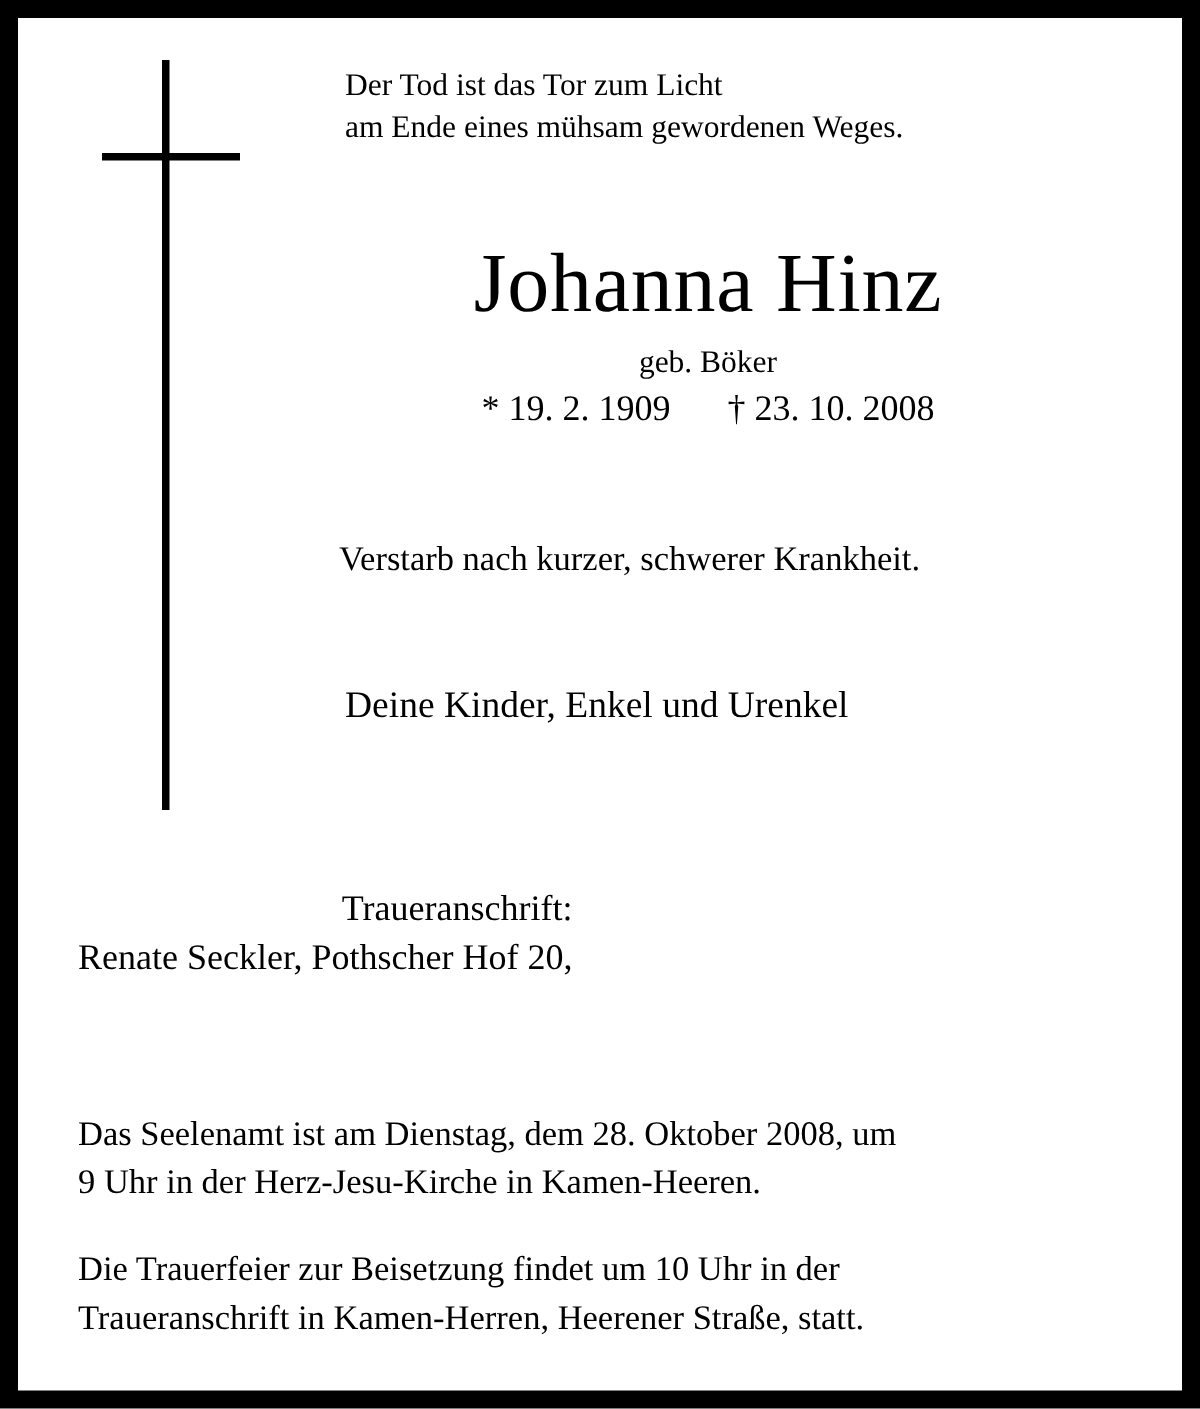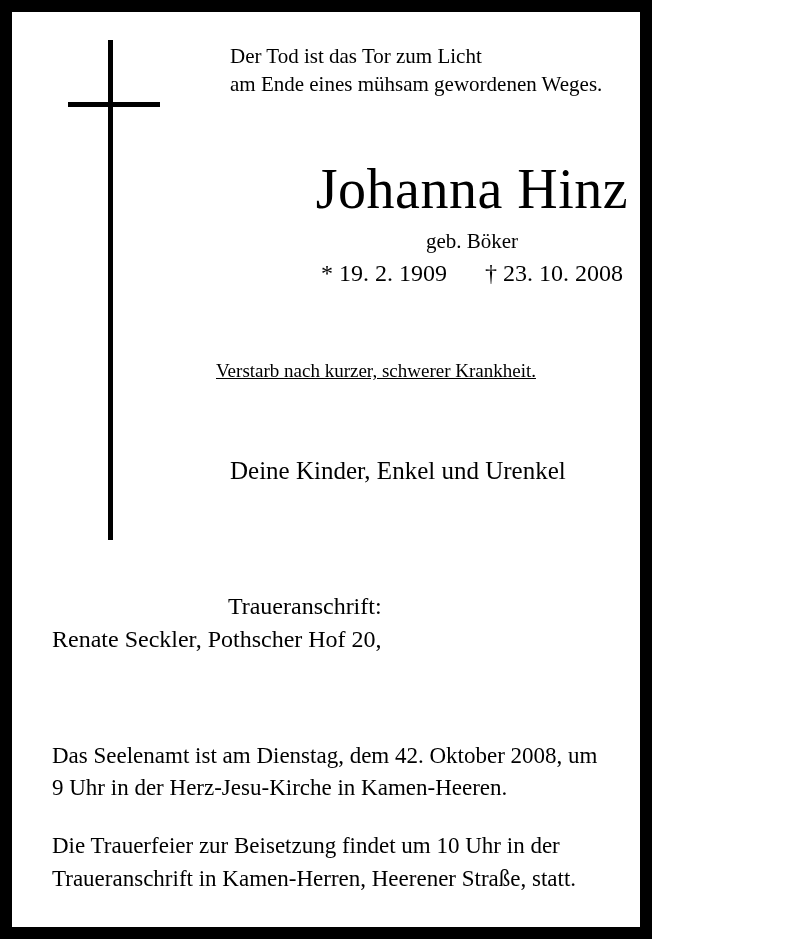--- a/index.html
+++ b/index.html
@@ -10,21 +10,21 @@
   body {
     width: 800px;
     height: 939px;
     font-family: "Liberation Serif", serif;
     color: #000000;
     overflow: hidden;
   }
   .obituary-card {
     position: relative;
     box-sizing: border-box;
-    width: 652px;
+    width: 800px;
     height: 939px;
     background: #000000;
     padding: 12px;
   }
   .obituary-inner {
     position: relative;
     box-sizing: border-box;
     width: 100%;
     height: 100%;
     background: #ffffff;
@@ -86,24 +86,23 @@
   }
   .dates {
     margin-top: 6px;
     font-size: 24px;
   }
   .dates .sep { display: inline-block; width: 26px; }
 
   
   .statement {
     position: absolute;
-    left: 204px;
+    left: 214px;
     top: 348px;
-    font-size: 19px;
-    text-decoration: underline;
+    font-size: 23px;
   }
   .mourning {
     position: absolute;
     left: 218px;
     top: 440px;
     font-size: 23px;
     line-height: 1.5;
   }
   .mourning .lead { font-size: 23px; }
   .mourning .family { font-size: 25px; }
@@ -162,21 +161,21 @@
       <div class="family">Deine Kinder, Enkel und Urenkel</div>
     </div>
 
     <div class="address">
       <div>Traueranschrift:</div>
       <div>Renate Seckler, Pothscher Hof 20,</div>
     </div>
 
     <div class="service">
       <div class="para">
-        <div>Das Seelenamt ist am Dienstag, dem 42. Oktober 2008, um</div>
+        <div>Das Seelenamt ist am Dienstag, dem 28. Oktober 2008, um</div>
         <div>9 Uhr in der Herz-Jesu-Kirche in Kamen-Heeren.</div>
       </div>
       <div class="para">
         <div>Die Trauerfeier zur Beisetzung findet um 10 Uhr in der</div>
         <div>Traueranschrift in Kamen-Herren, Heerener Straße, statt.</div>
       </div>
     </div>
 
   </div>
 </div>

